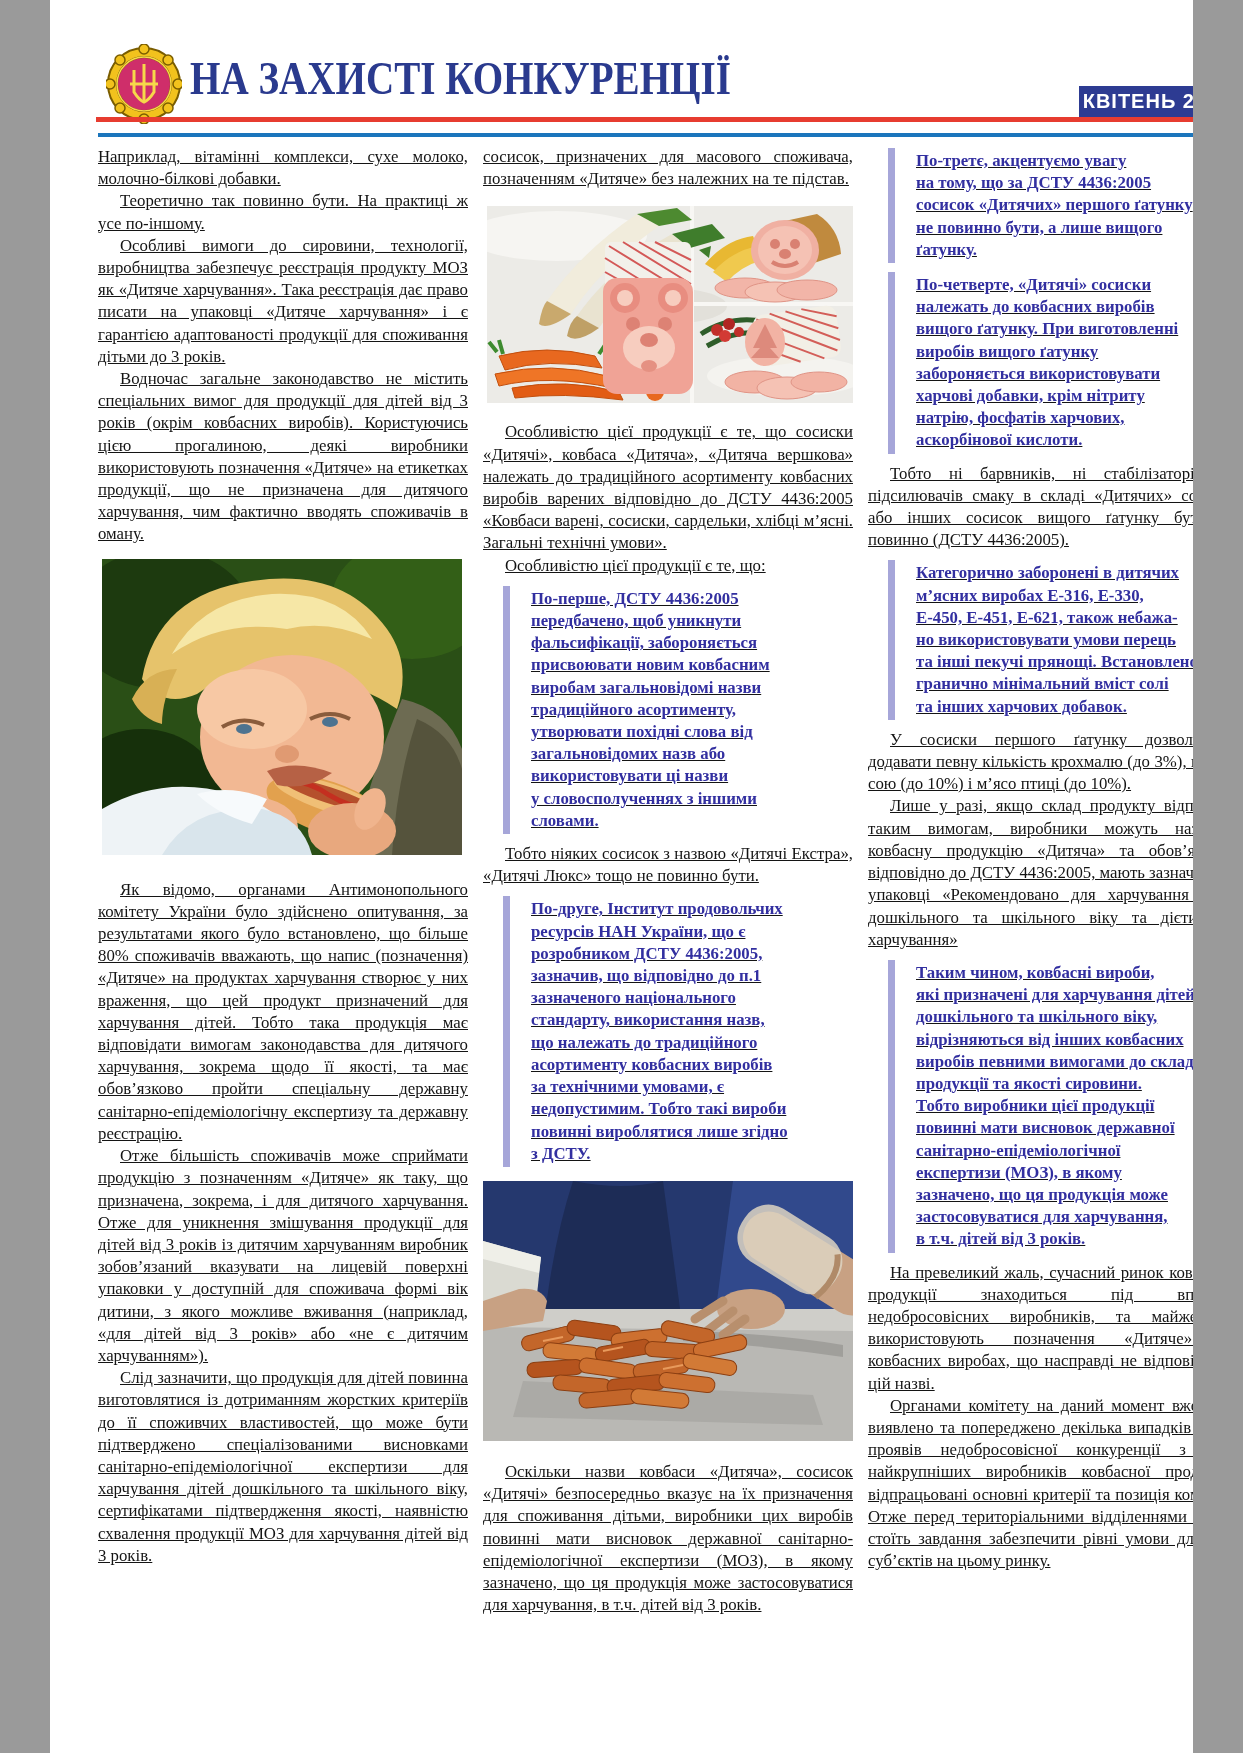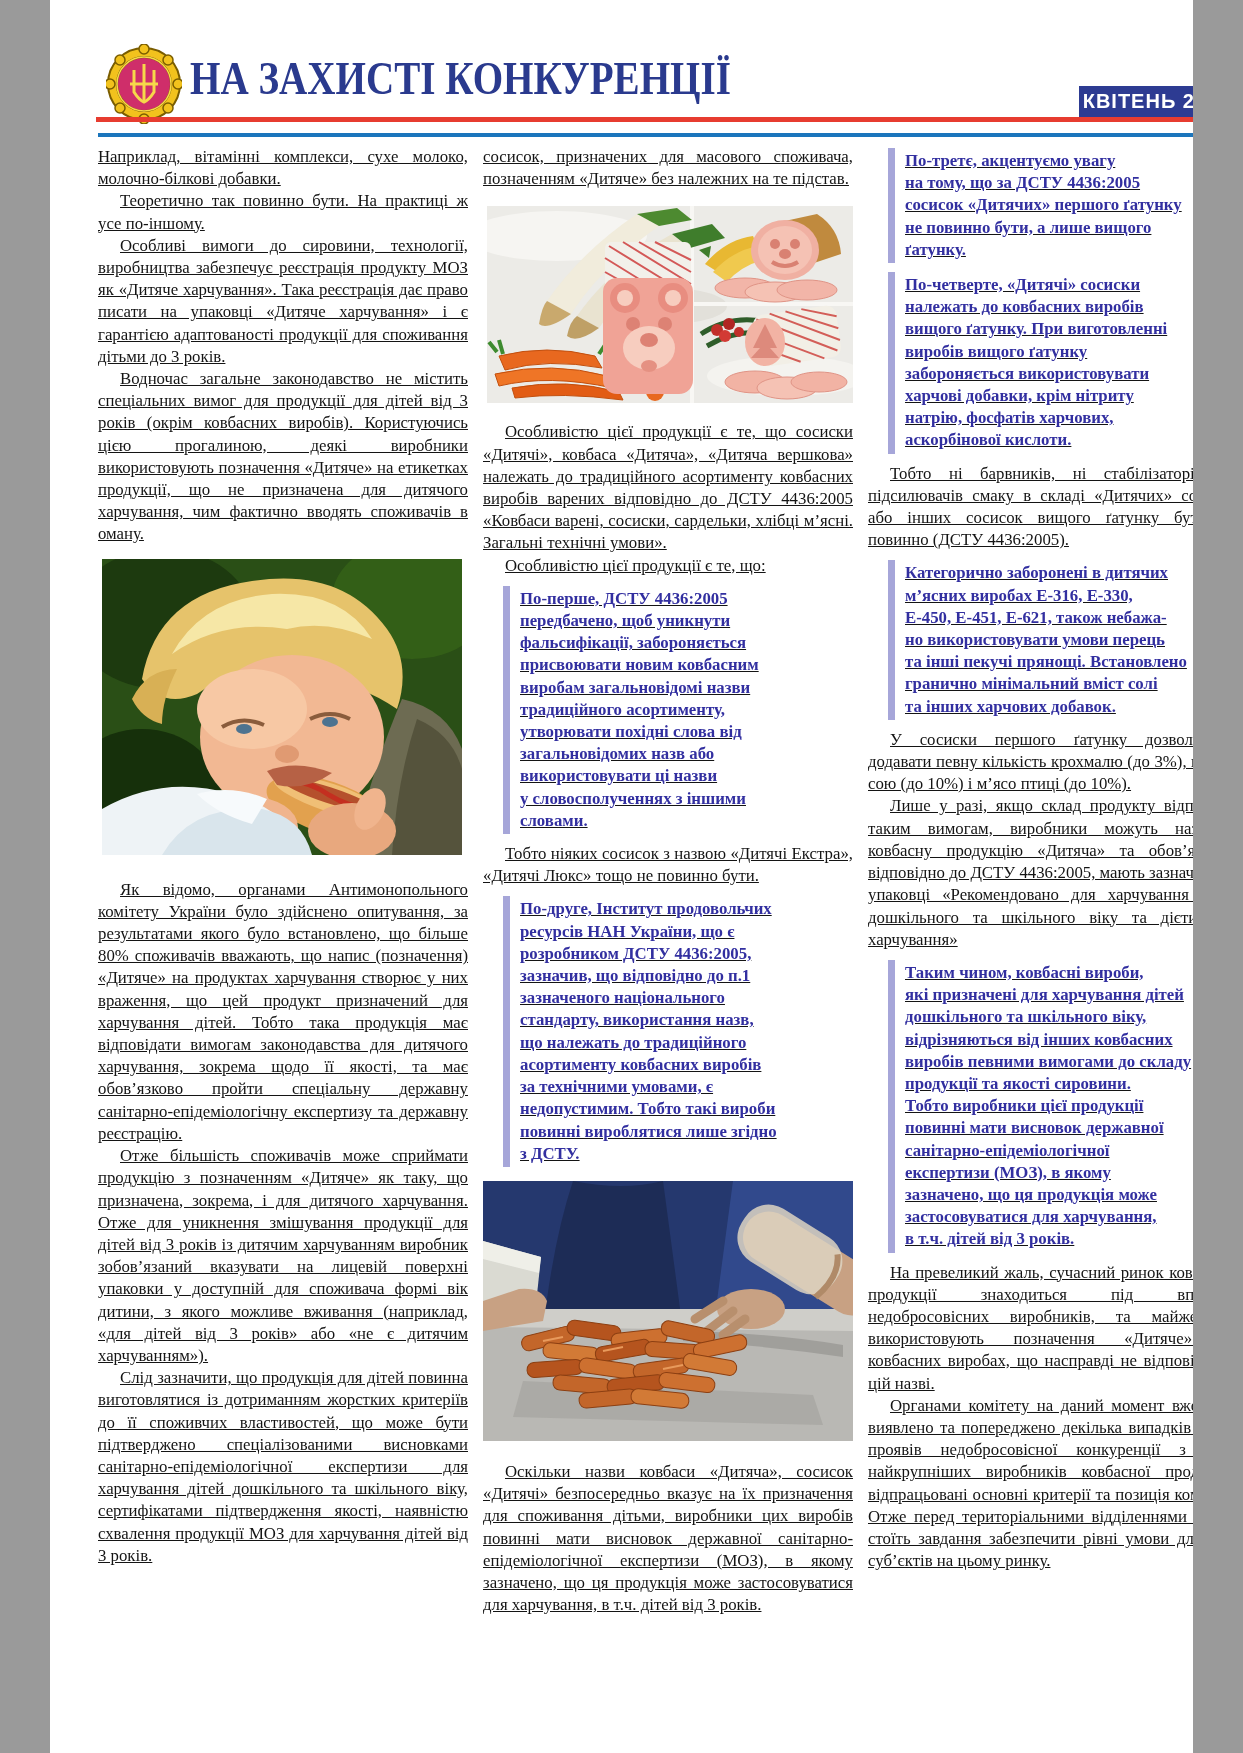--- a/index.html
+++ b/index.html
@@ -16,21 +16,21 @@
   .page-number{position:absolute;left:1198px;top:66px;font-size:52px;font-weight:bold;color:#2d3b92;
         font-family:"Liberation Sans","DejaVu Sans",sans-serif;line-height:1;}
   .red-rule{position:absolute;left:46px;top:117px;width:1149px;height:5px;background:#e73c30;}
   .content-rule{position:absolute;left:48px;top:133px;width:1140px;height:4px;background:#1b75bc;}
   
   .col{position:absolute;top:146px;width:370px;height:1607px;overflow:hidden;
        font-size:16.8px;line-height:22.2px;text-align:justify;text-decoration:underline;}
   .col-1{left:48px;}  .col-2{left:433px;}  .col-3{left:818px;}
   .col p{margin:0;}
   .col p.ind{text-indent:22px;}
-  .callout{margin:9px 0 9px 20px;padding:2px 0 2px 10px;border-left:7px solid #a6a6d9;
+  .callout{margin:9px 0 9px 20px;padding:2px 0 2px 21px;border-left:7px solid #a6a6d9;
        color:#322fa0;font-weight:bold;text-align:left;white-space:pre-line;line-height:22.2px;}
   .photo{display:block;}
   .ph1{margin:13px 0 24px 4px;}
   .ph2{margin:16px 0 18px 4px;}
   .ph3{margin:14px 0 20px 0;}
 </style>
 </head>
 <body>
 
 <div class="page">

